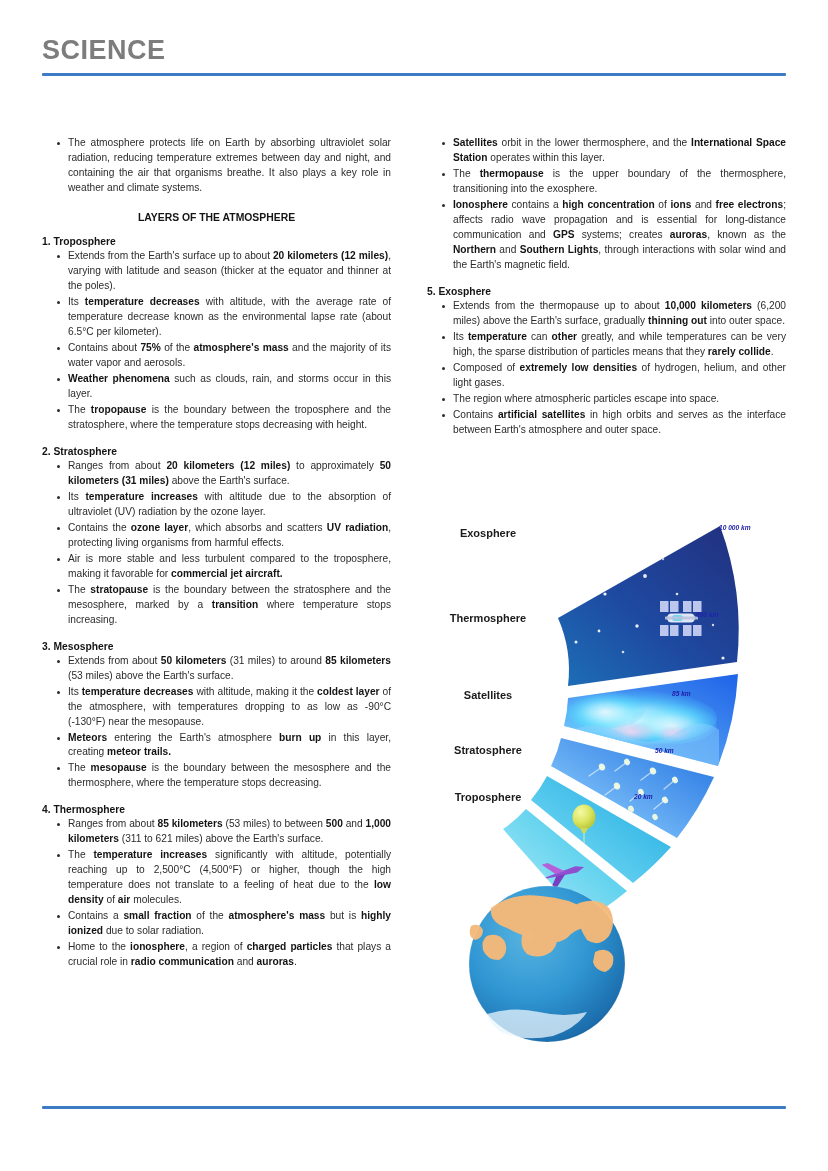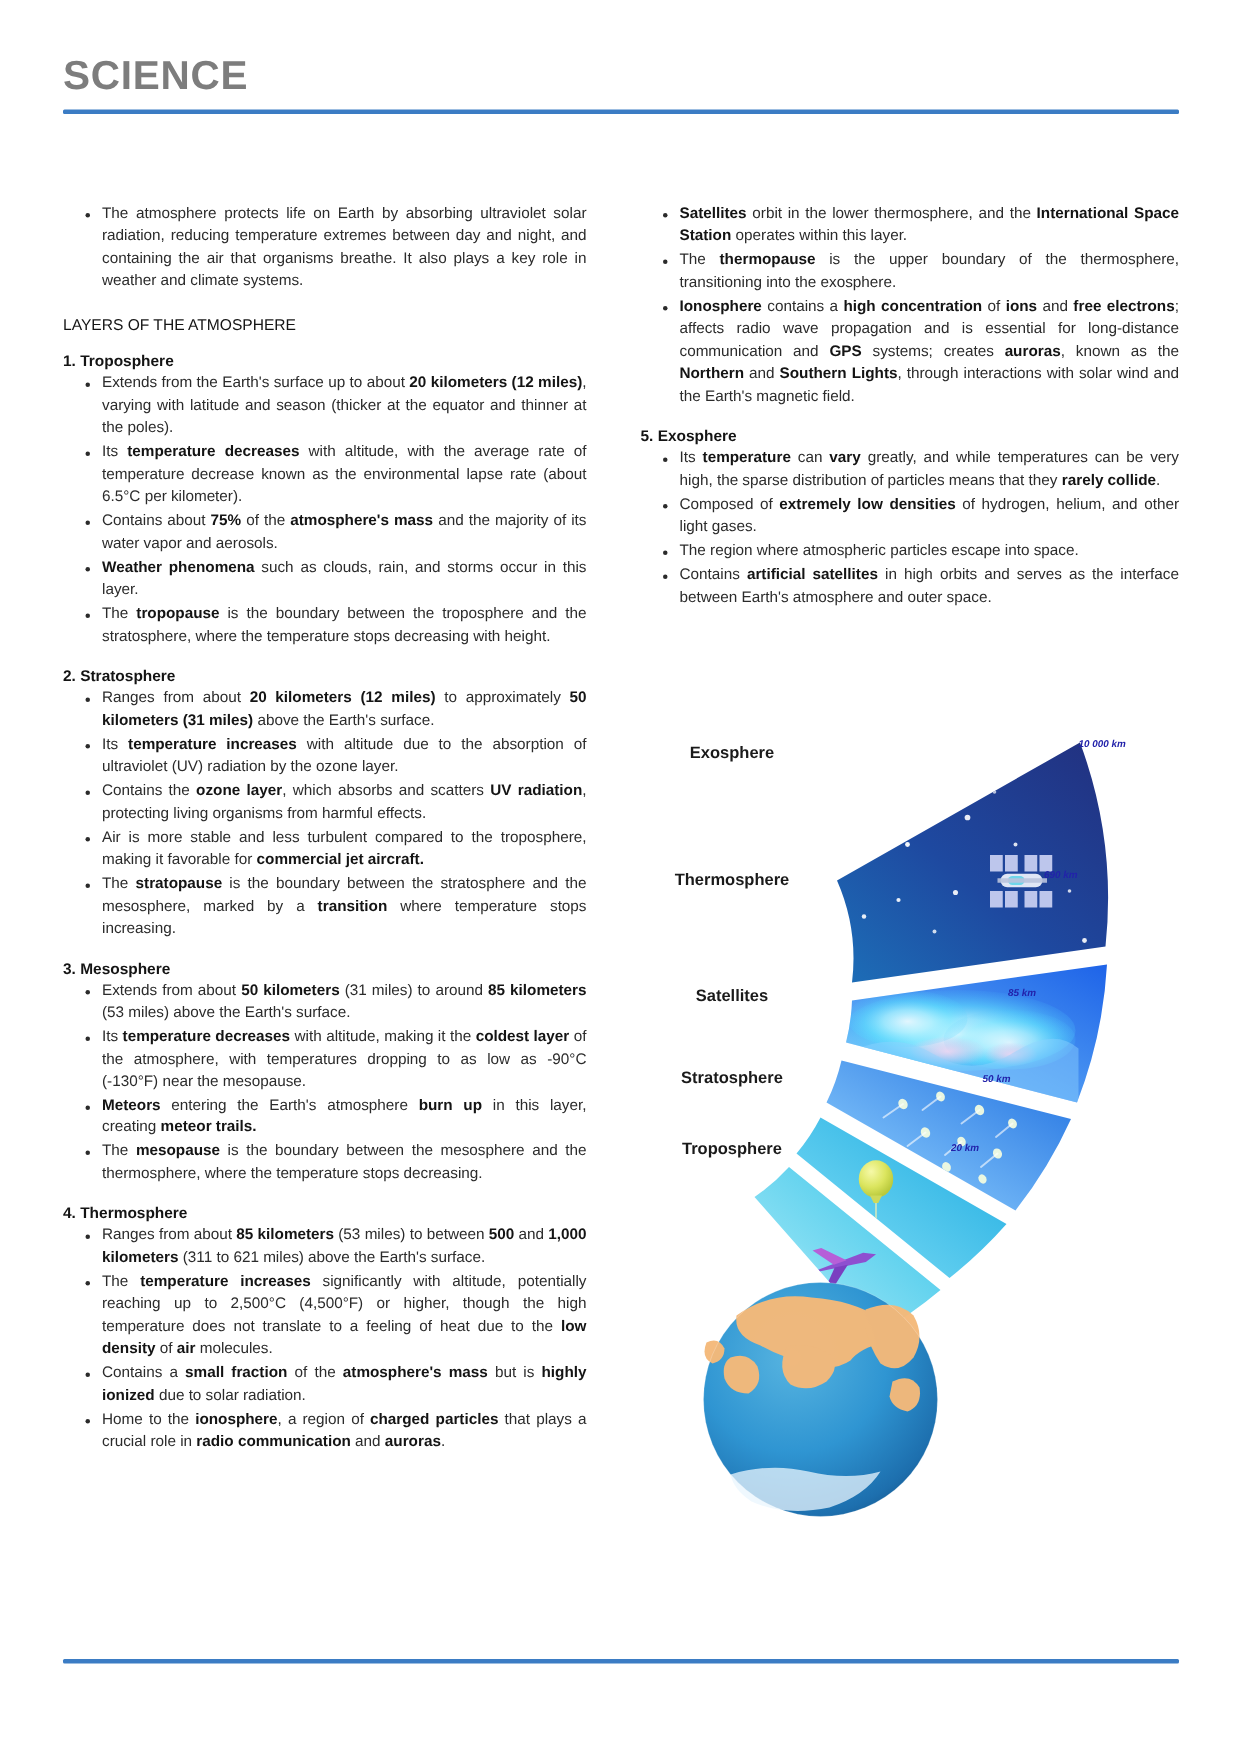--- a/index.html
+++ b/index.html
@@ -73,23 +73,24 @@
     top: 6px;
     width: 3px;
     height: 3px;
     border-radius: 50%;
     background: #2b2b2b;
   }
   b { font-weight: bold; color: #141414; }
 
   .section-heading {
     font-size: 10.4px;
-    font-weight: normal;
+    font-weight: bold;
     color: #141414;
     margin: 0 0 4px 0;
+    text-align: center;
   }
   .subsection-heading {
     font-size: 10.3px;
     font-weight: bold;
     color: #141414;
     margin: 0 0 2px 0;
   }
   .block { margin-bottom: 13px; }
   .block:last-child { margin-bottom: 0; }
   .intro-block { margin-bottom: 16px; }
@@ -221,21 +222,22 @@
         <ul class="bullets" id="rc-list">
             <li><b>Satellites</b> orbit in the lower thermosphere, and the <b>International Space Station</b> operates within this layer.</li>
             <li>The <b>thermopause</b> is the upper boundary of the thermosphere, transitioning into the exosphere.</li>
             <li><b>Ionosphere</b> contains a <b>high concentration</b> of <b>ions</b> and <b>free electrons</b>; affects radio wave propagation and is essential for long-distance communication and <b>GPS</b> systems; creates <b>auroras</b>, known as the <b>Northern</b> and <b>Southern Lights</b>, through interactions with solar wind and the Earth's magnetic field.</li>
           </ul>
       </div>
 
       <div class="block">
         <div class="subsection-heading">5. Exosphere</div>
         <ul class="bullets" id="exo-list">
-            <li>Its <b>temperature</b> can <b>vary</b> greatly, and while temperatures can be very high, the sparse distribution of particles means that they <b>rarely collide</b>.</li>
+            <li>Extends from the thermopause up to about <b>10,000 kilometers</b> (6,200 miles) above the Earth's surface, gradually <b>thinning out</b> into outer space.</li>
+            <li>Its <b>temperature</b> can <b>other</b> greatly, and while temperatures can be very high, the sparse distribution of particles means that they <b>rarely collide</b>.</li>
             <li>Composed of <b>extremely low densities</b> of hydrogen, helium, and other light gases.</li>
             <li>The region where atmospheric particles escape into space.</li>
             <li>Contains <b>artificial satellites</b> in high orbits and serves as the interface between Earth's atmosphere and outer space.</li>
           </ul>
       </div>
 
       <div class="diagram">
 
         <svg class="diagram-svg" viewBox="0 0 359 580">
           <defs>

